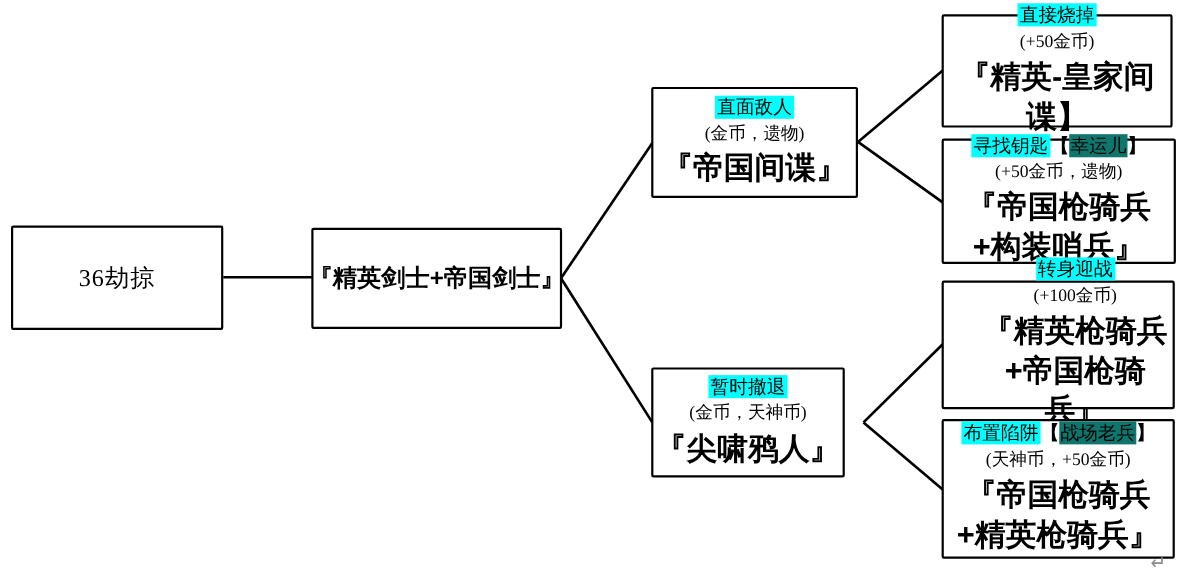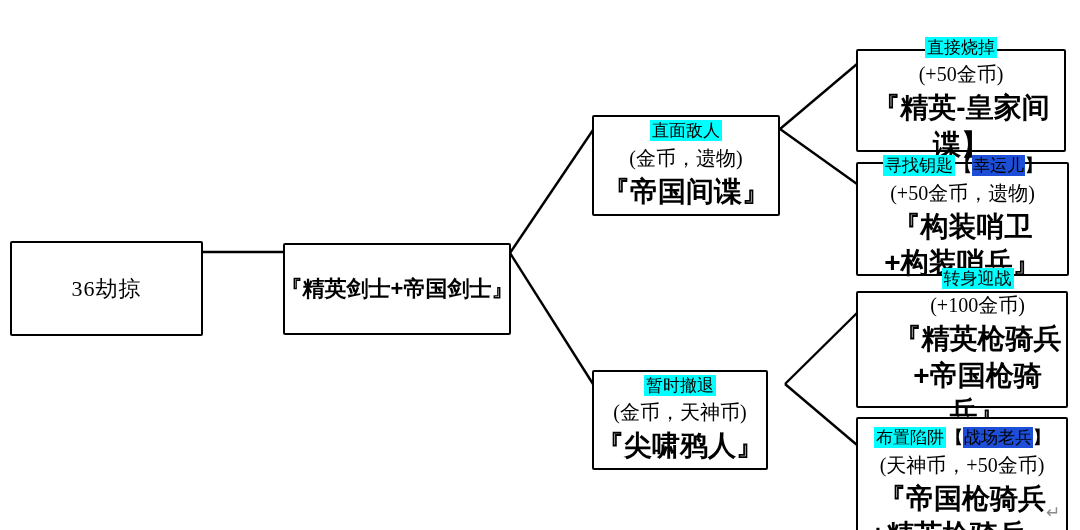--- a/index.html
+++ b/index.html
@@ -5,29 +5,29 @@
   * { margin:0; padding:0; box-sizing:border-box; }
   html,body { background:#ffffff; }
   .canvas {
     position:relative; width:1080px; height:530px; background:#ffffff;
     font-family:"Liberation Sans", sans-serif; overflow:hidden; color:#000;
   }
   svg.wires { position:absolute; left:0; top:0; width:1080px; height:530px; }
   .node {
     position:absolute; background:#ffffff; border:2.5px solid #000000;
     border-radius:2px; display:flex; flex-direction:column;
-    align-items:center; justify-content:center; text-align:center; gap:4px;margin-top:36px;
+    align-items:center; justify-content:center; text-align:center; gap:4px;
   }
   .title-lg { font-family:"Liberation Serif", serif; font-size:22px; letter-spacing:1px; }
   .result   { font-weight:bold; font-size:28px; line-height:1.3; }
   .result-lg{ font-weight:bold; font-size:22px; white-space:nowrap; }
   .action-line { font-family:"Liberation Serif", serif; font-size:17px; line-height:1.2; }
-  .reward   { font-family:"Liberation Serif", serif; font-size:20px; line-height:1.2; }
+  .reward   { font-family:"Liberation Serif", serif; font-size:16px; line-height:1.2; }
   .hl-cyan  { background:#00ffff; padding:1px 2px; }
-  .hl-green { background:#1d4ed8; padding:1px 1px; }
+  .hl-green { background:#0f766e; padding:1px 1px; }
   .bracket  { font-weight:bold; }
   .w-narrow { max-width:182px; }
   .w-mid    { max-width:196px; }
   .return-mark {
     position:absolute; left:1046px; top:502px; color:#8a8a8a;
     font-size:17px; font-family:"DejaVu Sans", sans-serif;
   }
 </style>
 </head>
 <body>
@@ -74,32 +74,32 @@
     </div>
     <div class="reward">(+50金币)</div>
     <div class="result w-mid">『精英-皇家间谍】</div>
   </div>
 
   <div class="node" style="left:856px; top:126px; width:213px; height:114px;">
     <div class="action-line">
       <span class="hl-cyan">寻找钥匙</span><span class="bracket">【</span><span class="hl-green">幸运儿</span><span class="bracket">】</span>
     </div>
     <div class="reward">(+50金币，遗物)</div>
-    <div class="result w-narrow">『构装哨卫+构装哨兵』</div>
+    <div class="result w-narrow">『帝国枪骑兵+构装哨兵』</div>
   </div>
 
   <div class="node" style="left:856px; top:255px; width:212px; height:117px;padding-left:31px;">
     <div class="action-line">
       <span class="hl-cyan">转身迎战</span>
     </div>
     <div class="reward">(+100金币)</div>
     <div class="result w-mid">『精英枪骑兵+帝国枪骑兵』</div>
   </div>
 
-  <div class="node" style="left:856px; top:381px; width:212px; height:148px;">
+  <div class="node" style="left:856px; top:381px; width:212px; height:127px;">
     <div class="action-line">
       <span class="hl-cyan">布置陷阱</span><span class="bracket">【</span><span class="hl-green">战场老兵</span><span class="bracket">】</span>
     </div>
     <div class="reward">(天神币，+50金币)</div>
     <div class="result w-mid">『帝国枪骑兵+精英枪骑兵』</div>
   </div>
 
   <div class="return-mark">↵</div>
 
 </div>

